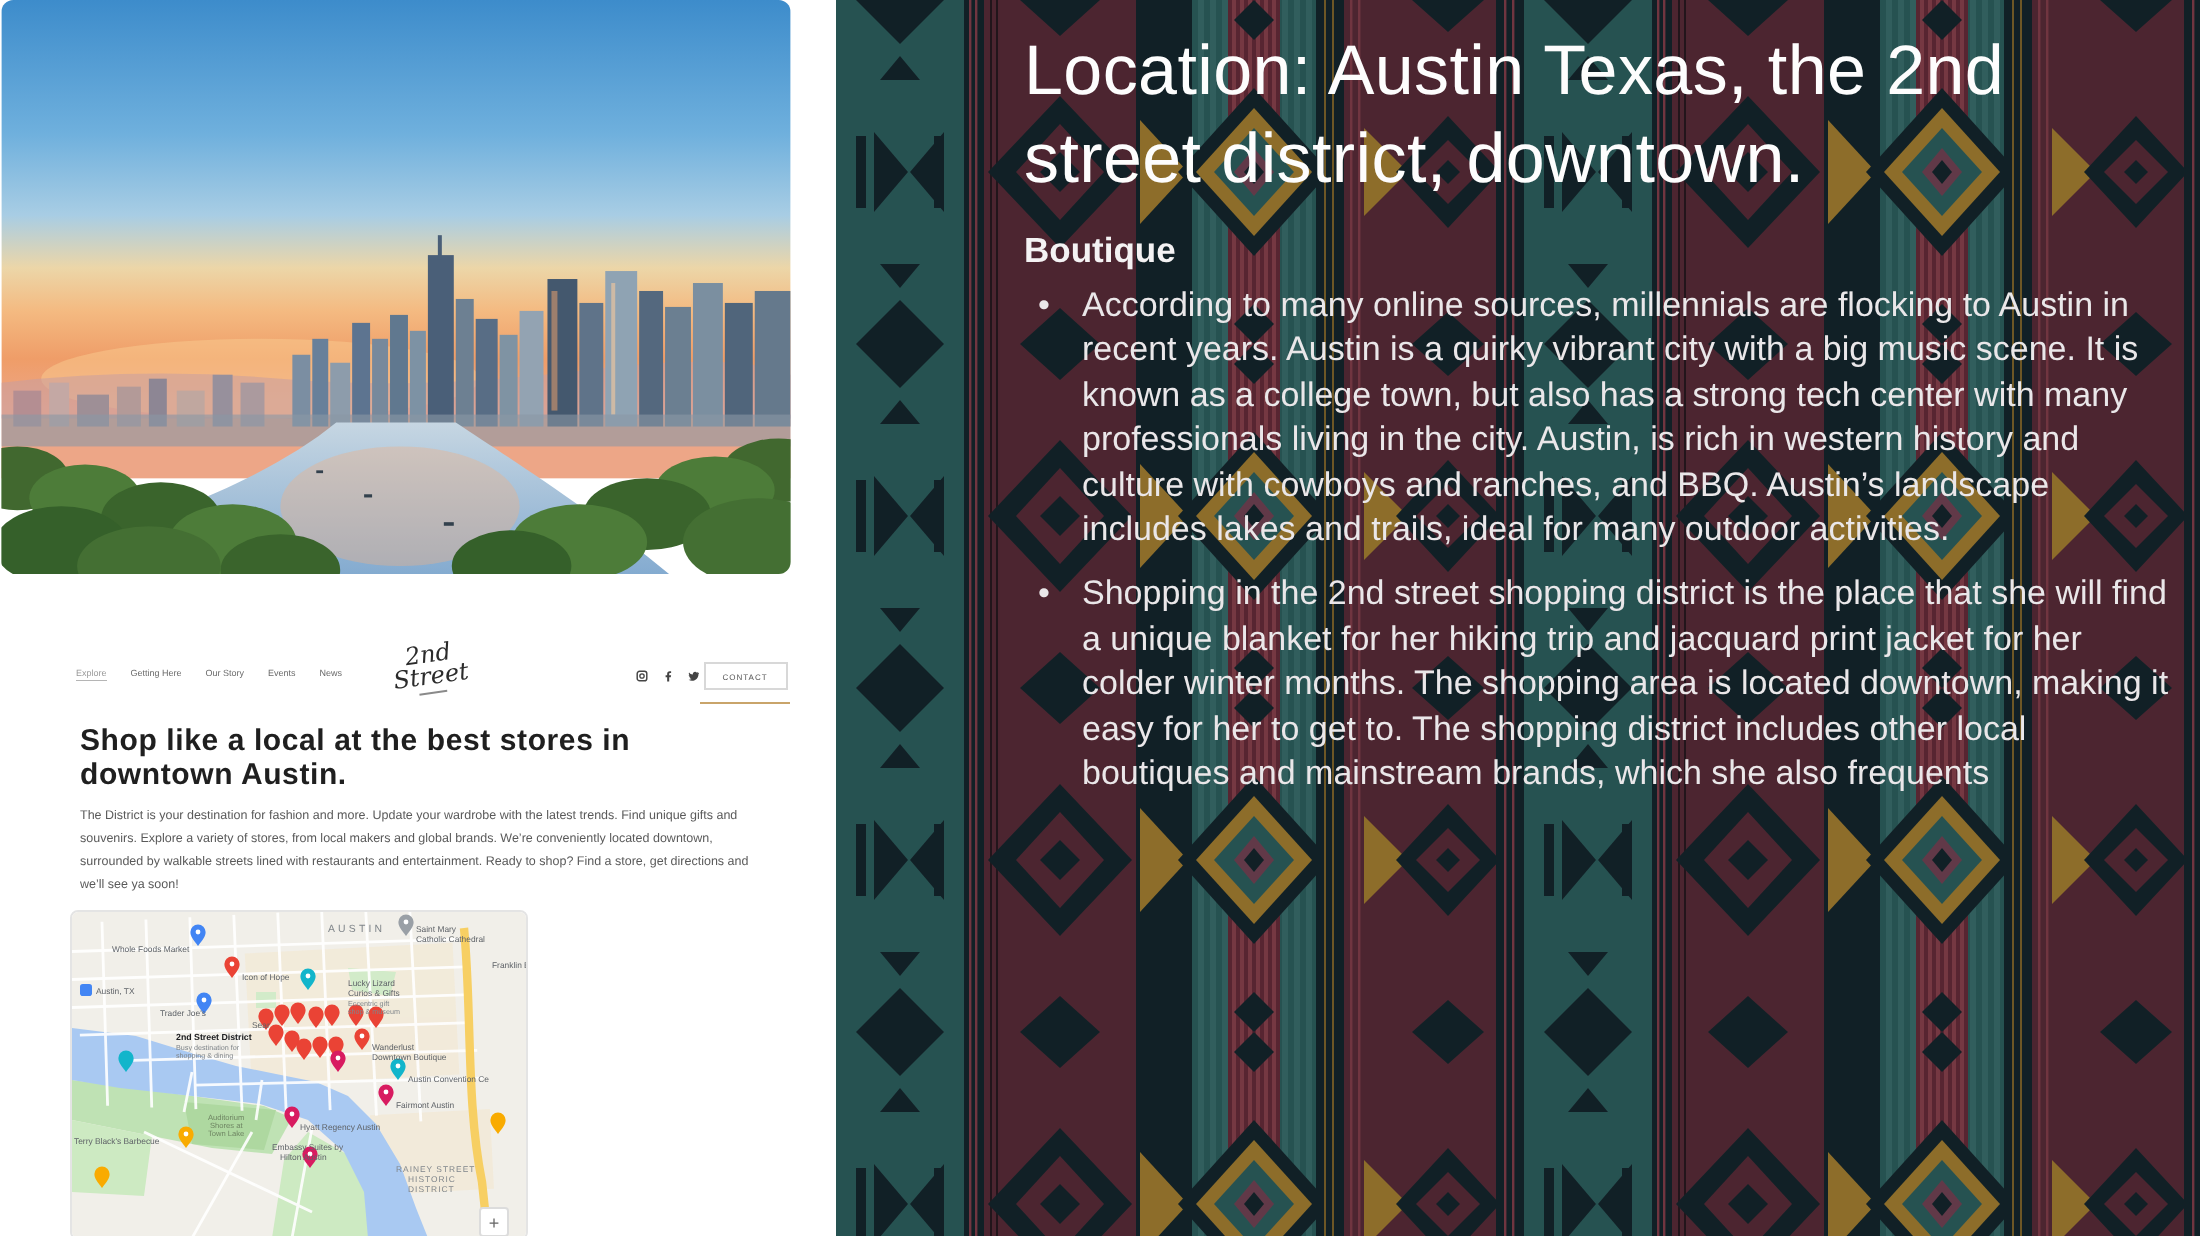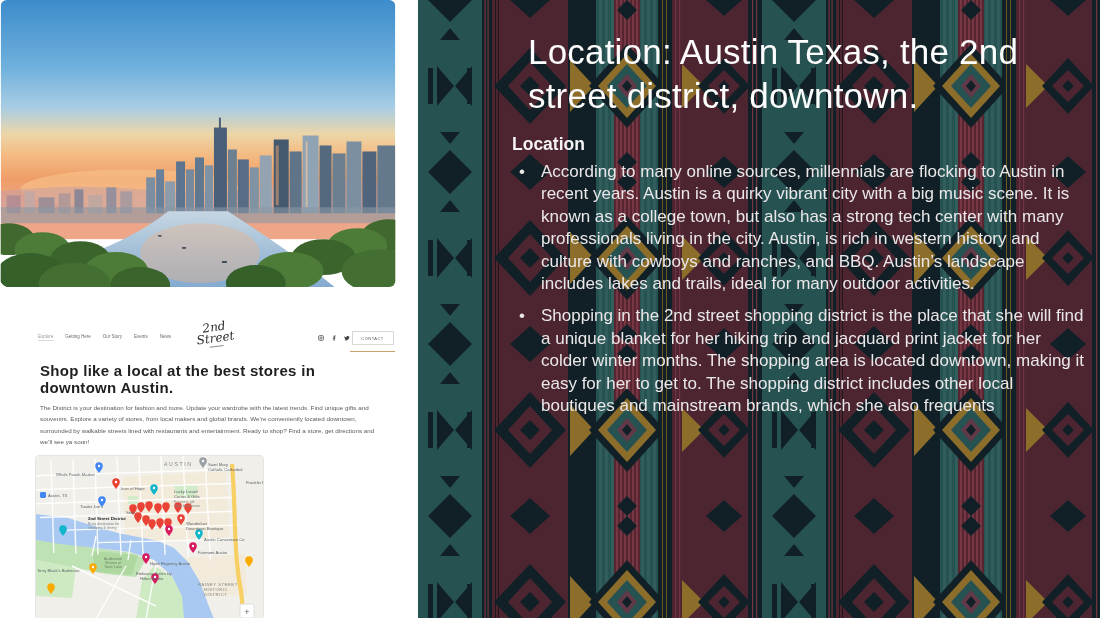--- a/index.html
+++ b/index.html
@@ -27,21 +27,21 @@
                 font-size:15px;line-height:17px;font-weight:bold;color:#1f1f1f;letter-spacing:.3px;}
   .site-intro{position:absolute;left:40px;top:84px;width:680px;margin:0;
               transform:scale(.5);transform-origin:0 0;
               font-size:12.5px;line-height:23px;color:#5a5a5a;}
   .map-wrap{position:absolute;left:35px;top:137px;width:227px;height:163px;
             border:1px solid #e4e4e4;border-radius:4px;overflow:hidden;}
   
   .panel{position:absolute;left:418px;top:0;width:682px;height:618px;overflow:hidden;}
   .pattern-bg{position:absolute;left:0;top:0;}
   .panel-content{position:absolute;left:94px;top:14px;width:576px;color:#fff;}
-  .panel-title{margin:16px;font-size:35px;line-height:44px;font-weight:normal;
+  .panel-title{margin:0;font-size:35px;line-height:44px;font-weight:normal;
                letter-spacing:.2px;color:#fdfdfd;}
   .panel-sub{margin:13px 0 6px 0;font-size:17.5px;font-weight:bold;color:#f4f2f3;}
   .panel-bullets{margin:0;padding:0;list-style:none;}
   .panel-bullets li{position:relative;padding-left:29px;margin-bottom:10px;
                     font-size:17px;line-height:22.4px;color:#eae7e9;}
   .panel-bullets li::before{content:"\2022";position:absolute;left:7px;top:0;color:#eae7e9;}
 </style>
 </head>
 <body>
 
@@ -368,20 +368,20 @@
           <rect x="334" width="1.2" height="172" fill="#8e3e4b"></rect>
           <rect x="338" width="1.2" height="172" fill="#8e3e4b"></rect>
         </pattern>
       </defs>
       <rect width="682" height="618" fill="url(#tex)"></rect>
       <rect width="682" height="618" fill="#0a161a" opacity=".22"></rect>
     </svg>
 
     <div class="panel-content">
       <h2 class="panel-title">Location: Austin Texas, the 2nd street district, downtown.</h2>
-      <h3 class="panel-sub">Location</h3>
+      <h3 class="panel-sub">Boutique</h3>
       <ul class="panel-bullets">
         <li>According to many online sources, millennials are flocking to Austin in recent years. Austin is a quirky vibrant city with a big music scene. It is known as a college town, but also has a strong tech center with many professionals living in the city. Austin, is rich in western history and culture with cowboys and ranches, and BBQ. Austin’s landscape includes lakes and trails, ideal for many outdoor activities.</li>
         <li>Shopping in the 2nd street shopping district is the place that she will find a unique blanket for her hiking trip and jacquard print jacket for her colder winter months. The shopping area is located downtown, making it easy for her to get to. The shopping district includes other local boutiques and mainstream brands, which she also frequents</li>
       </ul>
     </div>
   </div>
 </div>
 
 </body></html>

